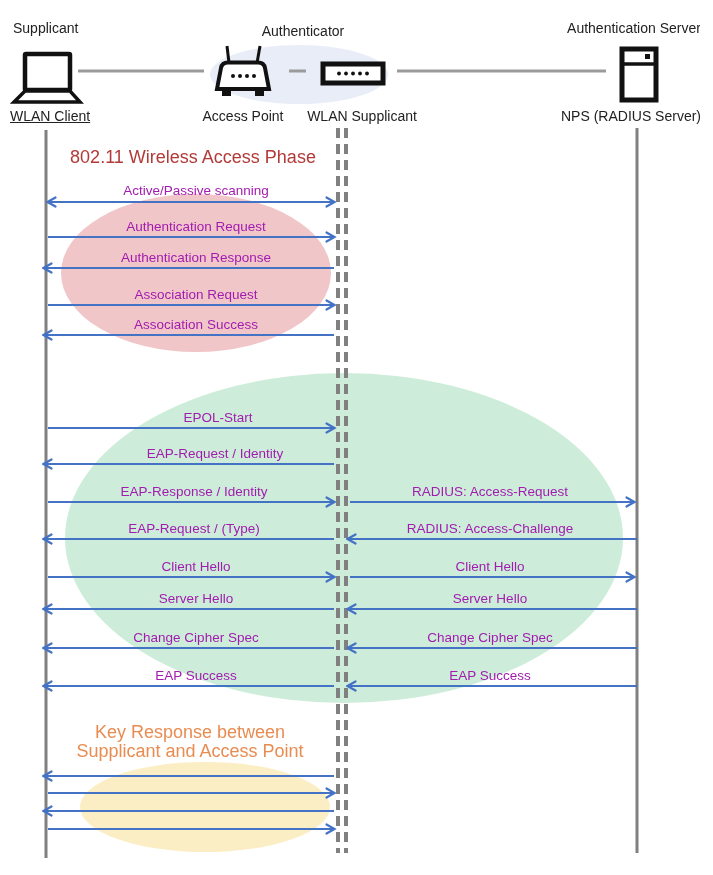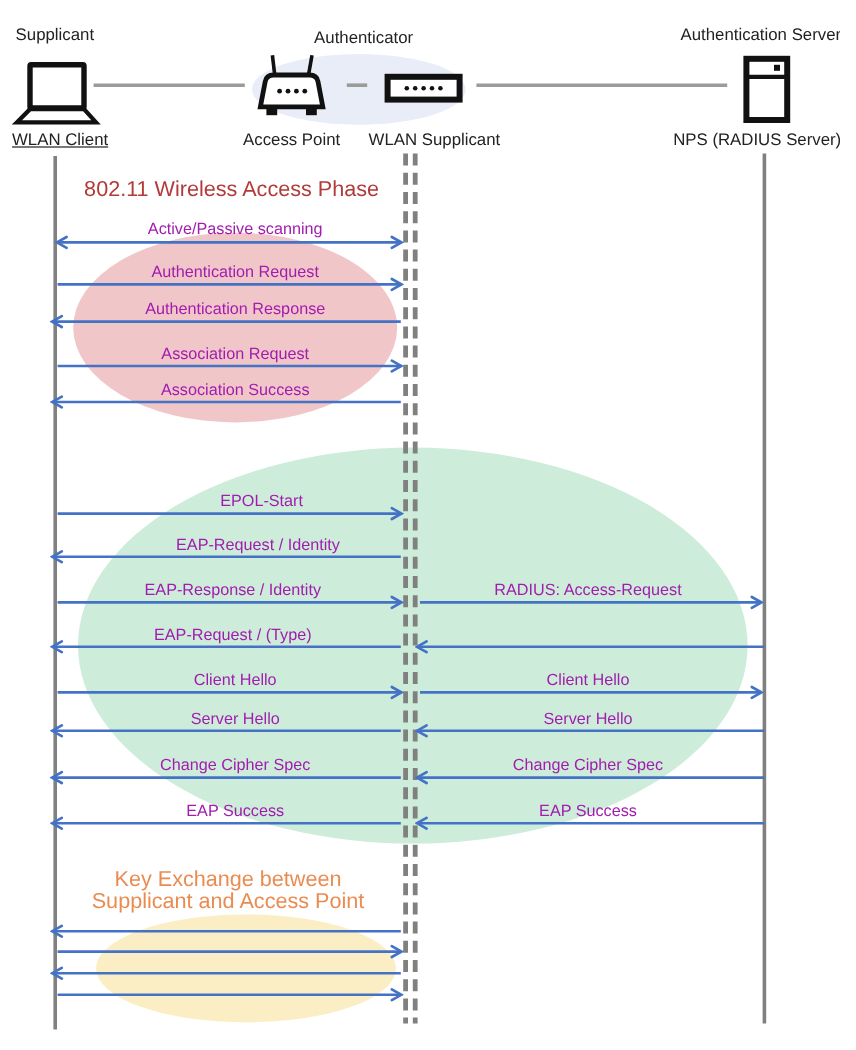--- a/index.html
+++ b/index.html
@@ -110,36 +110,37 @@
   <div class="txt actor-lbl left-anchor" style="left:13px;top:20px;">Supplicant</div>
   <div class="txt actor-lbl" style="left:303px;top:23px;">Authenticator</div>
   <div class="txt actor-lbl" style="left:634px;top:20px;">Authentication Server</div>
 
   <div class="txt actor-lbl left-anchor" style="left:10px;top:108px;text-decoration:underline;">WLAN Client</div>
   <div class="txt actor-lbl" style="left:243px;top:108px;">Access Point</div>
   <div class="txt actor-lbl" style="left:362px;top:108px;">WLAN Supplicant</div>
   <div class="txt actor-lbl" style="left:631px;top:108px;">NPS (RADIUS Server)</div>
 
   <div class="txt phase-title t-red" style="left:193px;top:147px;">802.11 Wireless Access Phase</div>
-  <div class="txt phase-title t-orange" style="left:190px;top:722px;">Key Exchange between</div>
+  <div class="txt phase-title t-orange" style="left:190px;top:722px;">Key Response between</div>
   <div class="txt phase-title t-orange" style="left:190px;top:741px;">Supplicant and Access Point</div>
 
   <div class="txt" style="left:196px;top:183px;">Active/Passive scanning</div>
   <div class="txt" style="left:196px;top:219px;">Authentication Request</div>
   <div class="txt" style="left:196px;top:250px;">Authentication Response</div>
   <div class="txt" style="left:196px;top:287px;">Association Request</div>
   <div class="txt" style="left:196px;top:317px;">Association Success</div>
   <div class="txt" style="left:196px;top:410px;margin-left:22px;">EPOL-Start</div>
   <div class="txt" style="left:196px;top:446px;padding-left:38px;">EAP-Request / Identity</div>
   <div class="txt" style="left:194px;top:484px;text-align:right;">EAP-Response / Identity</div>
   <div class="txt" style="left:194px;top:521px;">EAP-Request / (Type)</div>
   <div class="txt" style="left:196px;top:559px;">Client Hello</div>
   <div class="txt" style="left:196px;top:591px;">Server Hello</div>
   <div class="txt" style="left:196px;top:630px;">Change Cipher Spec</div>
   <div class="txt" style="left:196px;top:668px;">EAP Success</div>
 
   <div class="txt" style="left:490px;top:484px;">RADIUS: Access-Request</div>
+  <div class="txt" style="left:490px;top:521px;">RADIUS: Access-Challenge</div>
   <div class="txt" style="left:490px;top:559px;">Client Hello</div>
   <div class="txt" style="left:490px;top:591px;">Server Hello</div>
   <div class="txt" style="left:490px;top:630px;">Change Cipher Spec</div>
   <div class="txt" style="left:490px;top:668px;">EAP Success</div>
 
 </div>
 
 </body></html>

